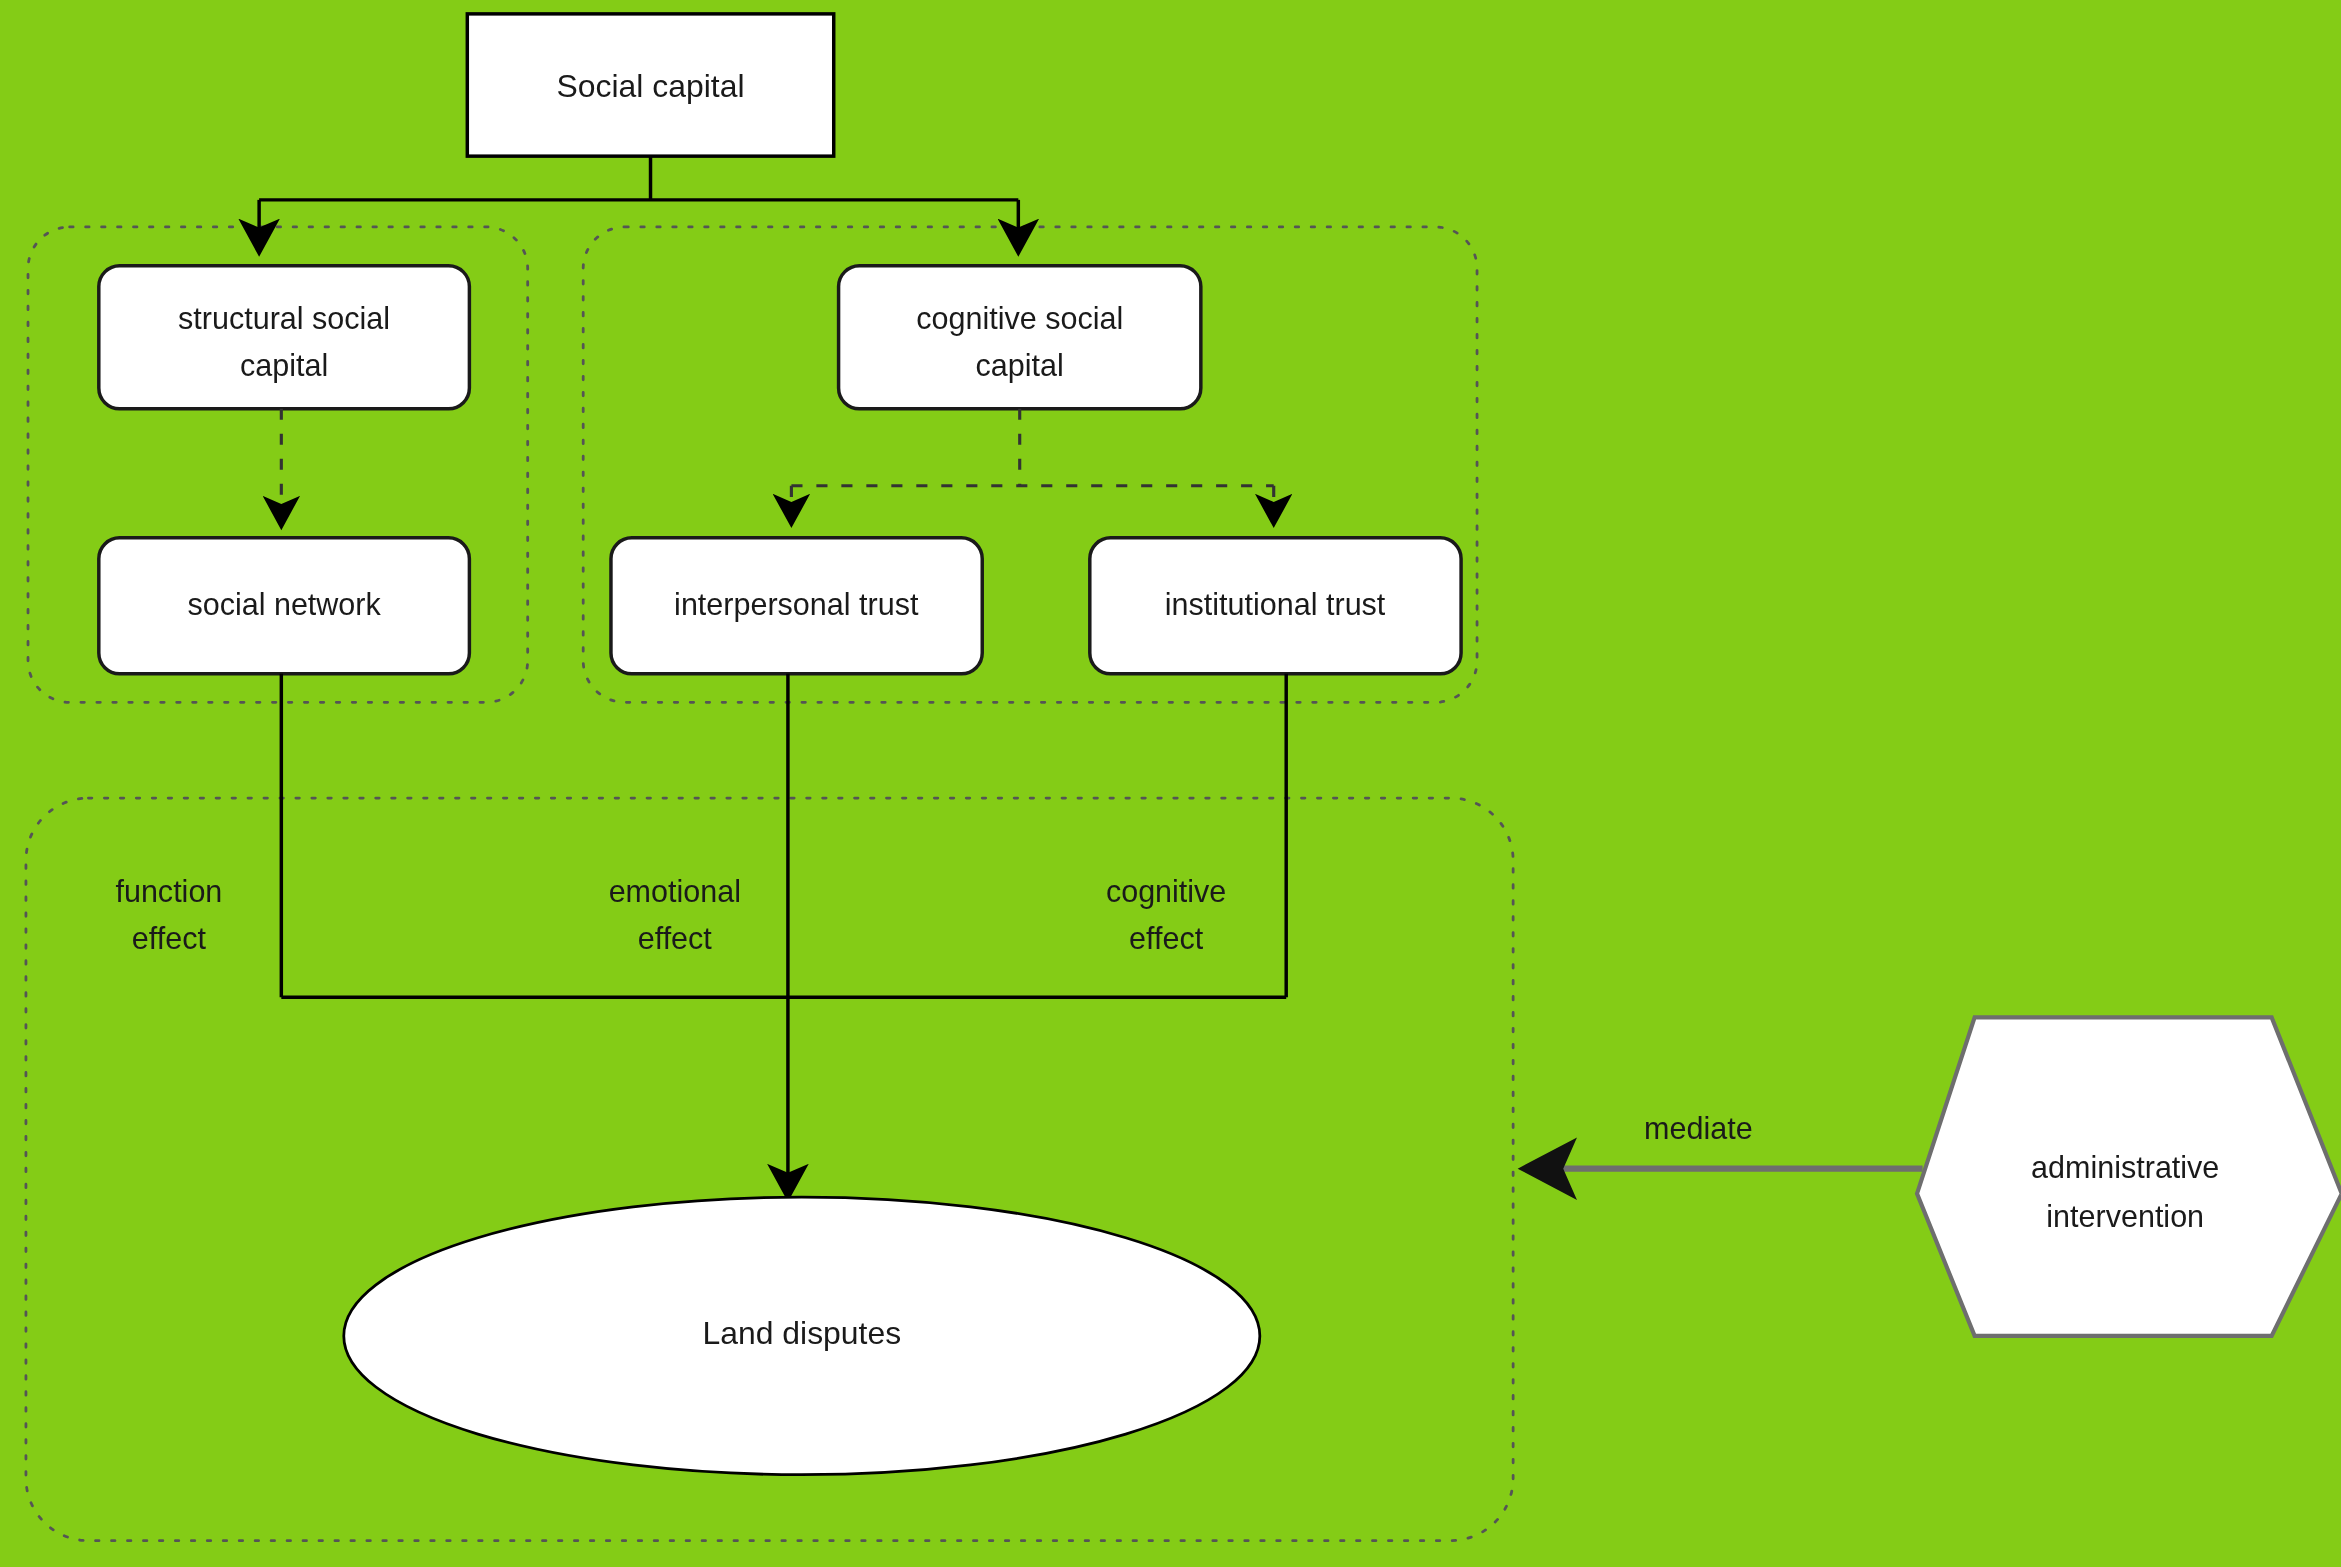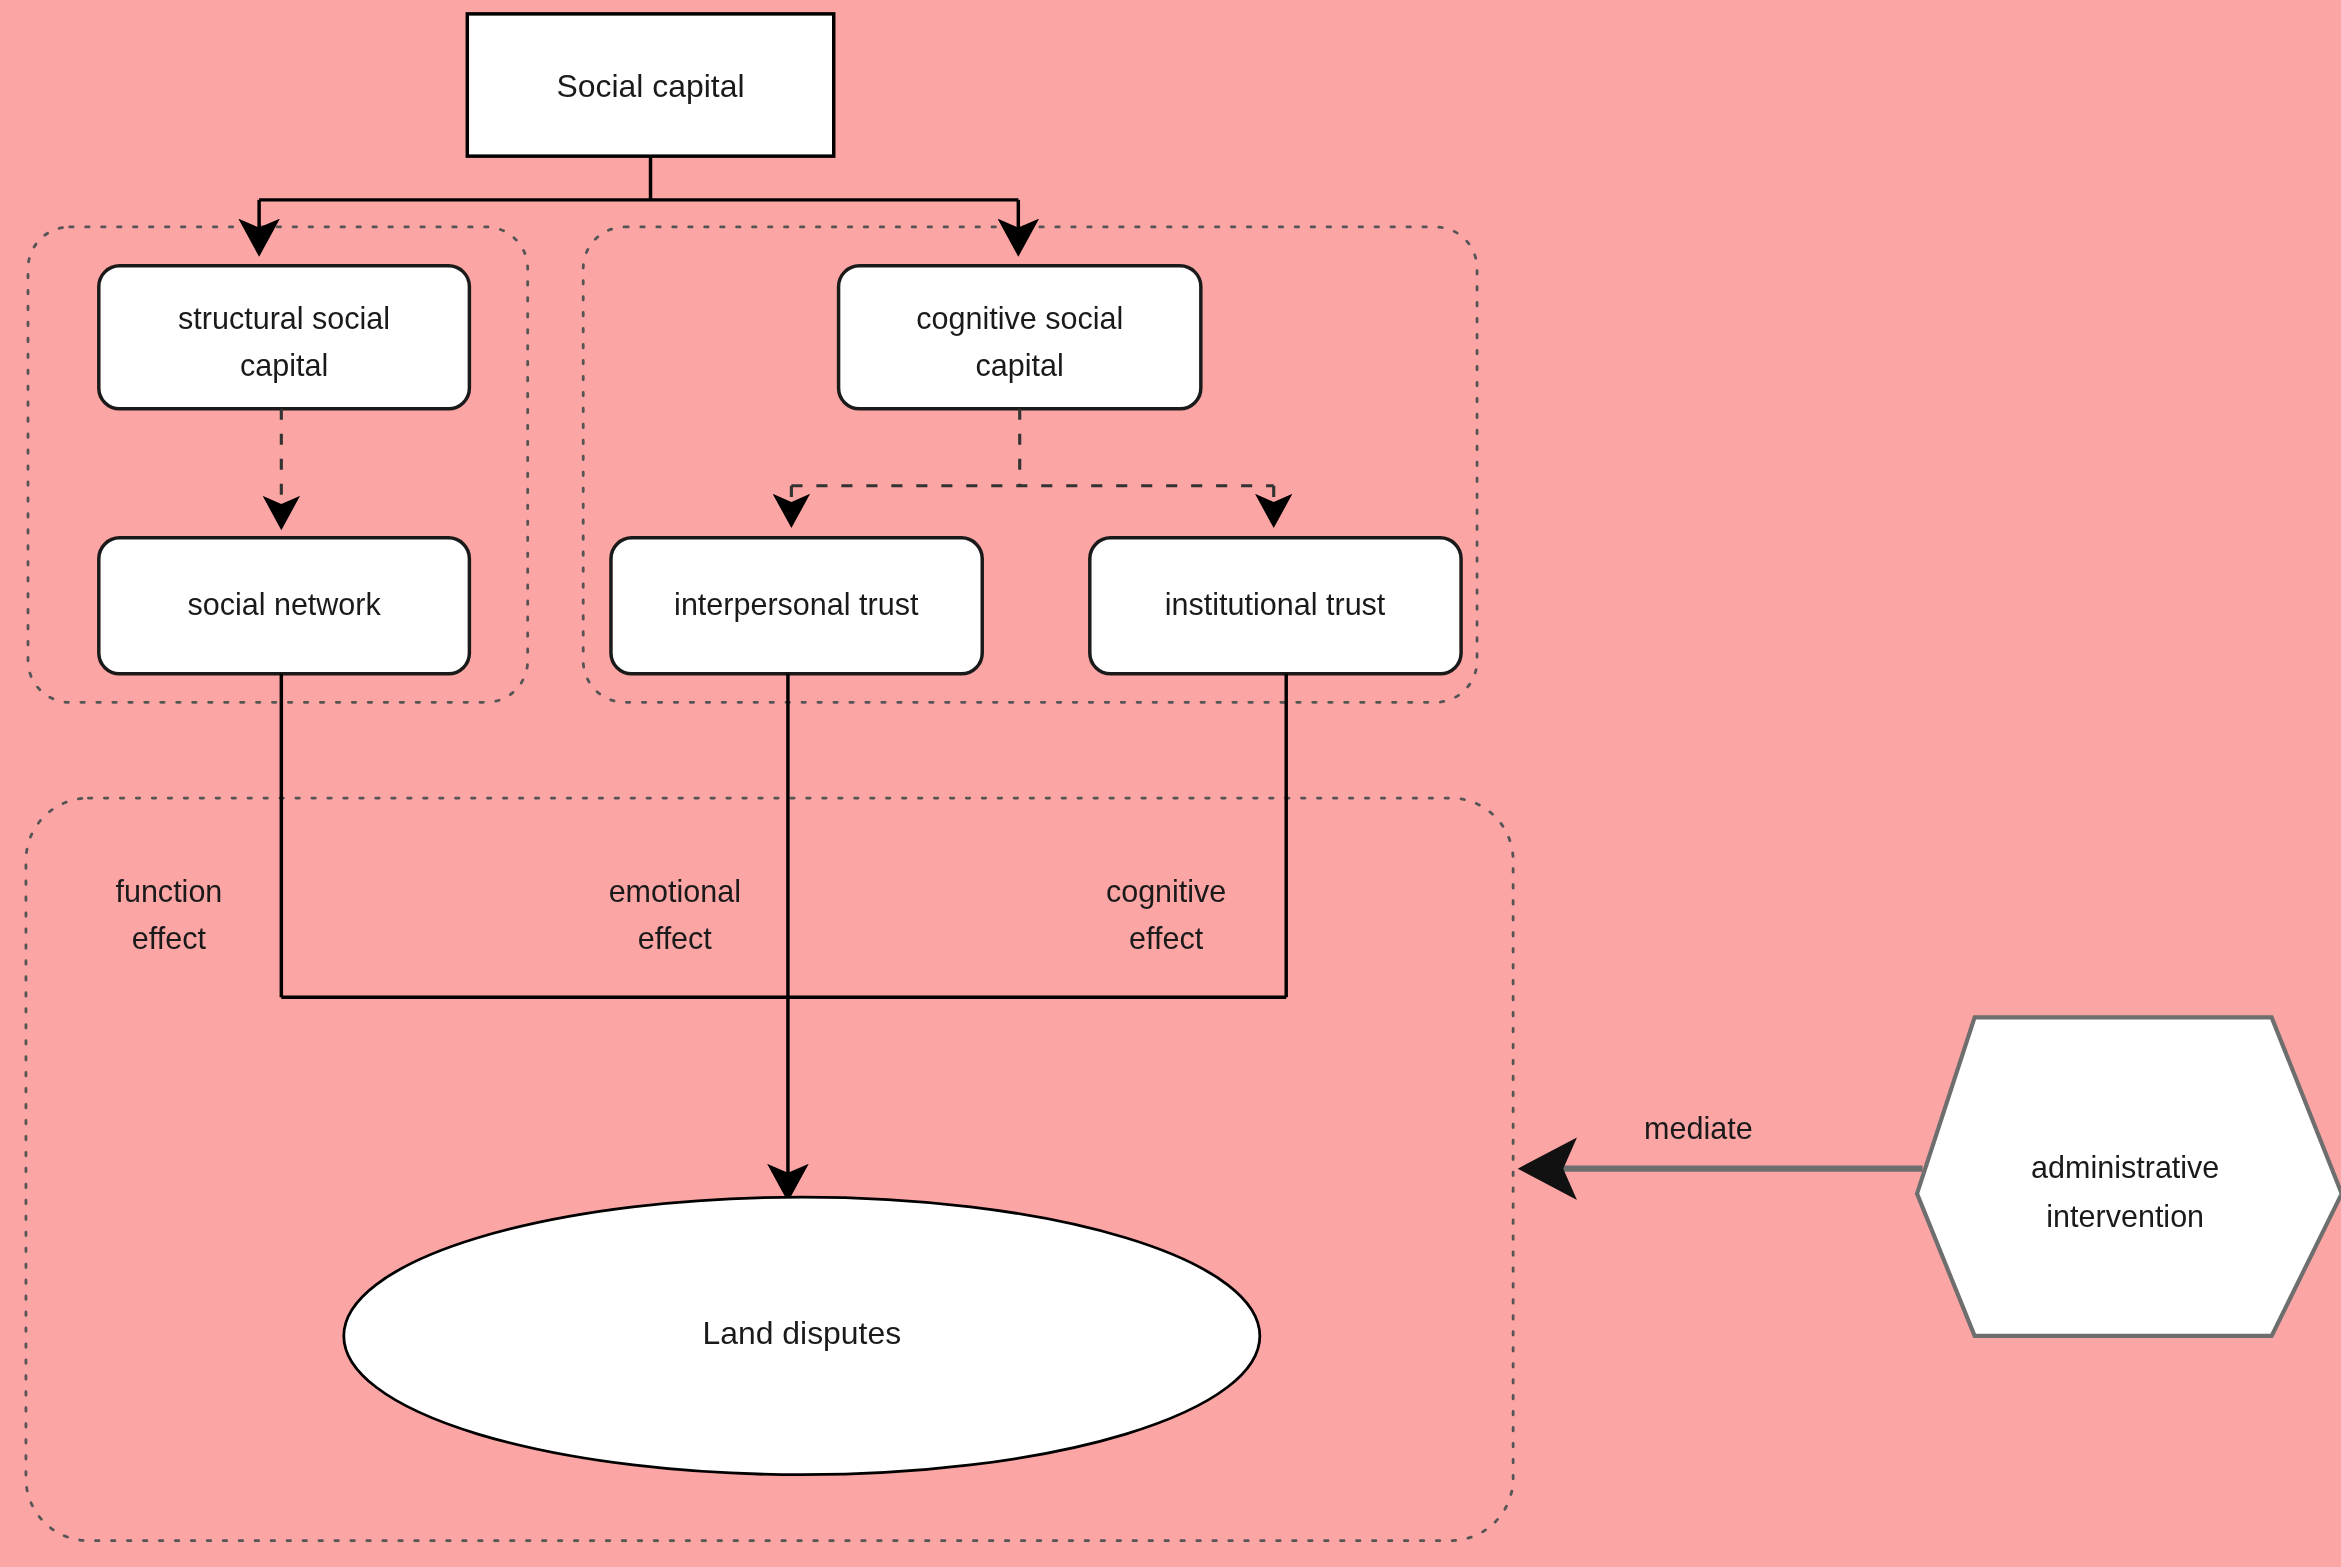--- a/index.html
+++ b/index.html
@@ -4,21 +4,21 @@
 <style>
   html, body {
     margin: 0;
     padding: 0;
     background: #ffffff;
   }
   #diagram-root {
     position: relative;
     width: 2342px;
     height: 1567px;
-    background: #fca5a5;
+    background: #84cc16;
     font-family: "Liberation Sans", sans-serif;
   }
   svg.canvas {
     position: absolute;
     top: 0;
     left: 0;
     width: 2342px;
     height: 1567px;
     display: block;
   }

